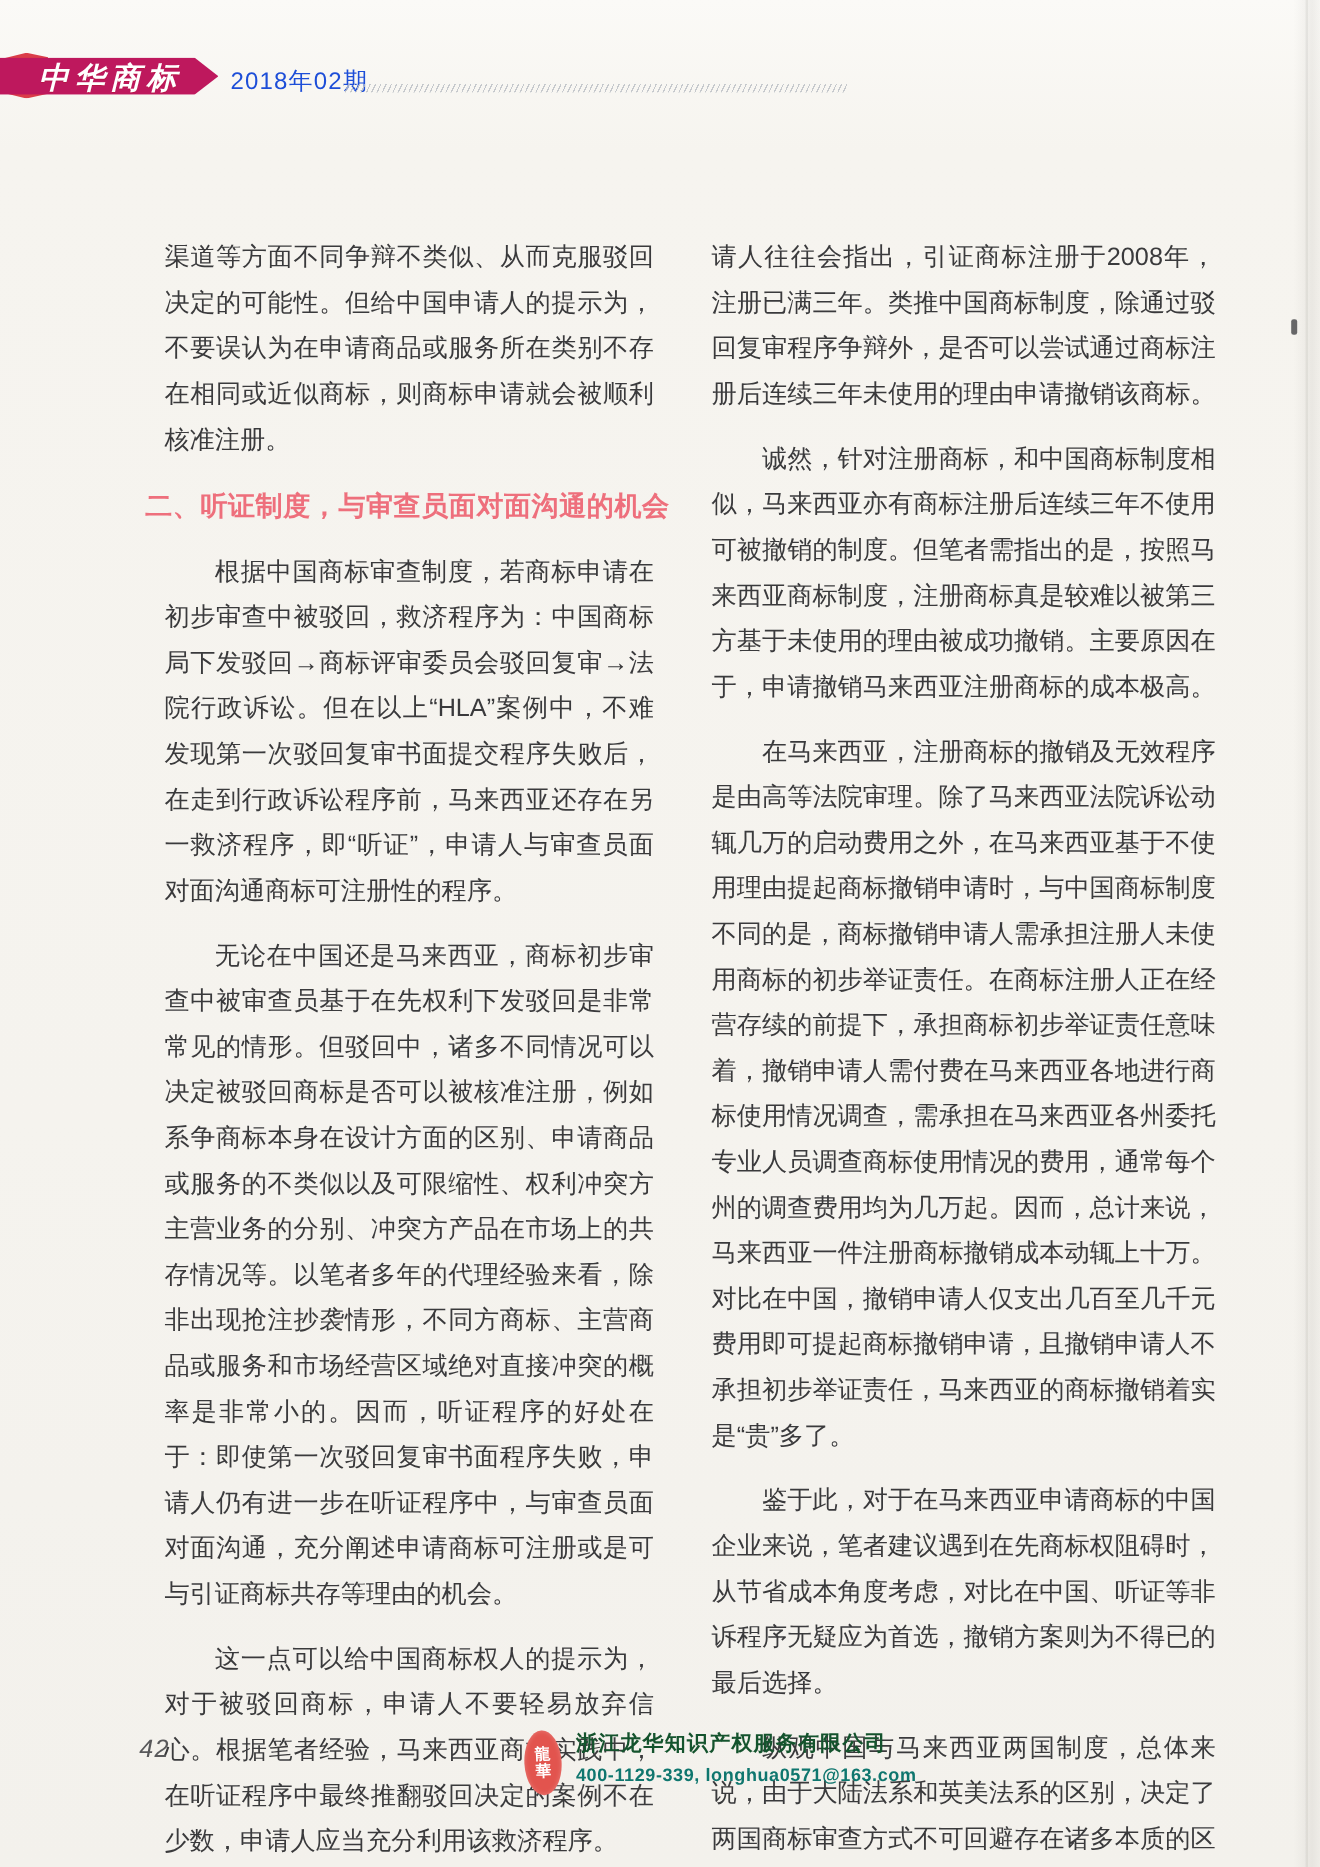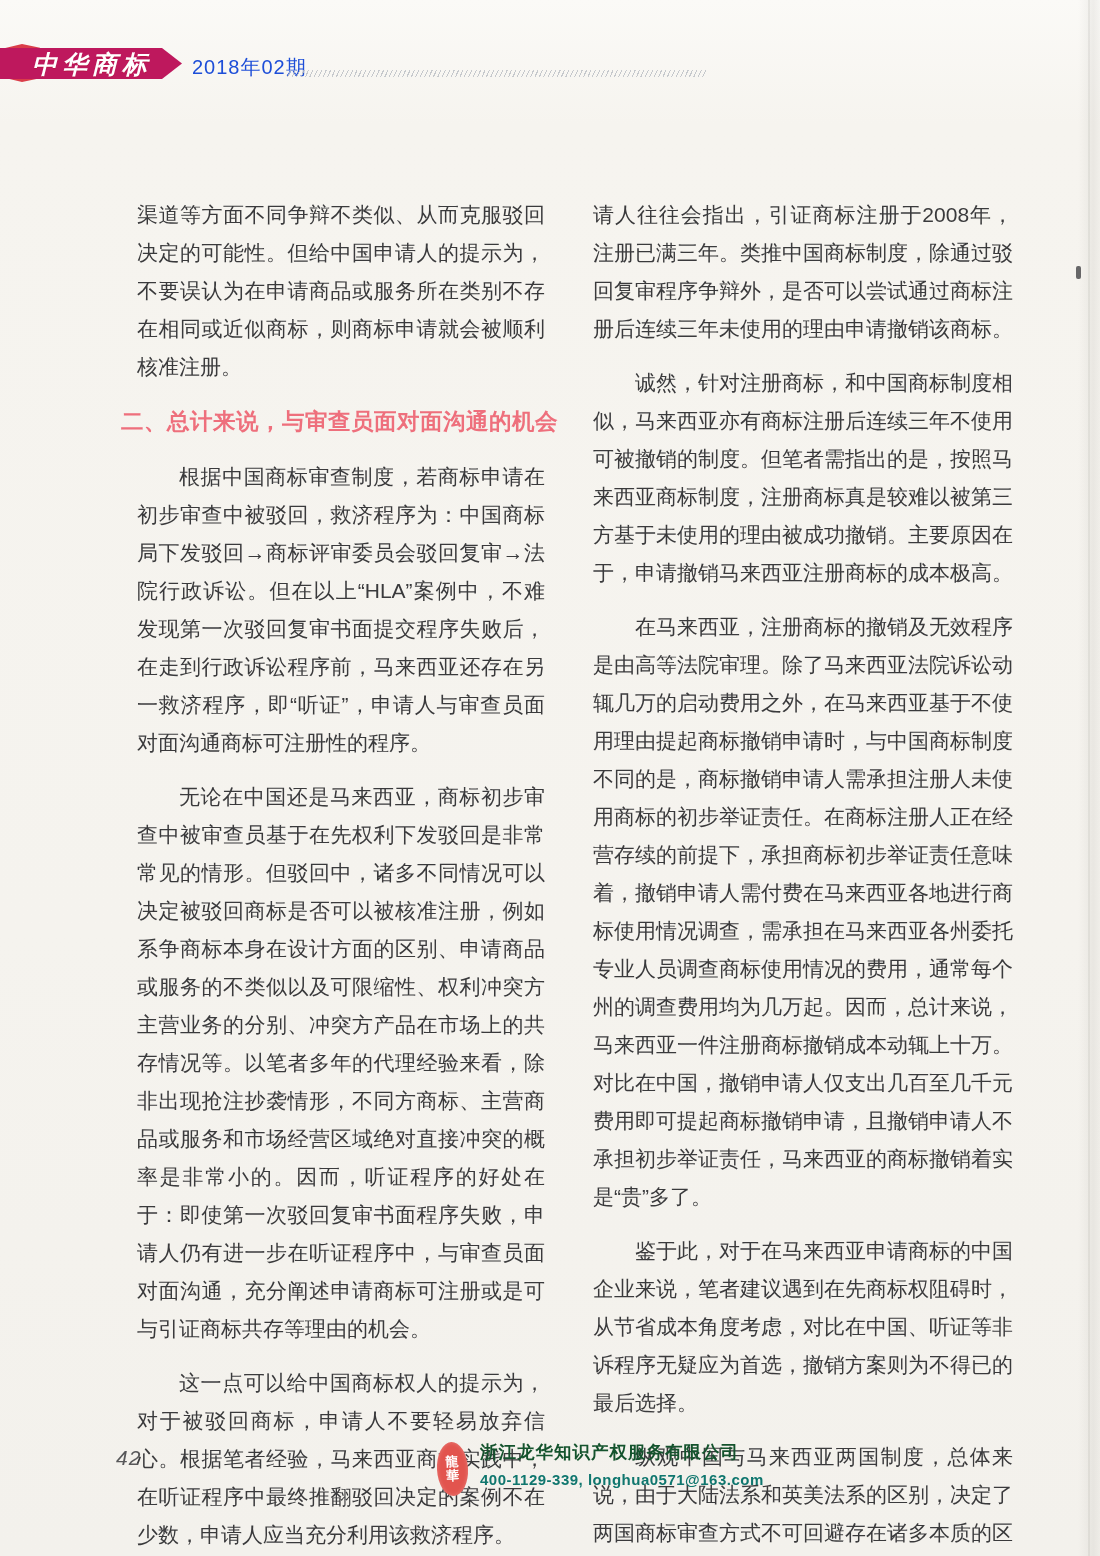--- a/index.html
+++ b/index.html
@@ -65,21 +65,21 @@
 
   <div class="ribbon-back"></div>
   <div class="ribbon">
     <span class="jtitle">中华商标</span>
   </div>
   <span class="issue">2018年02期</span>
   <div class="hatch"></div>
 
   <section class="col col-left">
     <p class="noindent">渠道等方面不同争辩不类似、从而克服驳回决定的可能性。但给中国申请人的提示为，不要误认为在申请商品或服务所在类别不存在相同或近似商标，则商标申请就会被顺利核准注册。</p>
-    <h2 class="sec">二、总计来说，与审查员面对面沟通的机会</h2>
+    <h2 class="sec">二、听证制度，与审查员面对面沟通的机会</h2>
     <p>根据中国商标审查制度，若商标申请在初步审查中被驳回，救济程序为：中国商标局下发驳回→商标评审委员会驳回复审→法院行政诉讼。但在以上“HLA”案例中，不难发现第一次驳回复审书面提交程序失败后，在走到行政诉讼程序前，马来西亚还存在另一救济程序，即“听证”，申请人与审查员面对面沟通商标可注册性的程序。</p>
     <p>无论在中国还是马来西亚，商标初步审查中被审查员基于在先权利下发驳回是非常常见的情形。但驳回中，诸多不同情况可以决定被驳回商标是否可以被核准注册，例如系争商标本身在设计方面的区别、申请商品或服务的不类似以及可限缩性、权利冲突方主营业务的分别、冲突方产品在市场上的共存情况等。以笔者多年的代理经验来看，除非出现抢注抄袭情形，不同方商标、主营商品或服务和市场经营区域绝对直接冲突的概率是非常小的。因而，听证程序的好处在于：即使第一次驳回复审书面程序失败，申请人仍有进一步在听证程序中，与审查员面对面沟通，充分阐述申请商标可注册或是可与引证商标共存等理由的机会。</p>
     <p>这一点可以给中国商标权人的提示为，对于被驳回商标，申请人不要轻易放弃信心。根据笔者经验，马来西亚商标实践中，在听证程序中最终推翻驳回决定的案例不在少数，申请人应当充分利用该救济程序。</p>
     <h2 class="sec">三、排除在先权利阻碍方式的差异，即，不轻易尝试撤销注册在先的商标</h2>
 
   </section>
 
   <section class="col col-right">
     <p class="noindent">请人往往会指出，引证商标注册于2008年，注册已满三年。类推中国商标制度，除通过驳回复审程序争辩外，是否可以尝试通过商标注册后连续三年未使用的理由申请撤销该商标。</p>
     <p>诚然，针对注册商标，和中国商标制度相似，马来西亚亦有商标注册后连续三年不使用可被撤销的制度。但笔者需指出的是，按照马来西亚商标制度，注册商标真是较难以被第三方基于未使用的理由被成功撤销。主要原因在于，申请撤销马来西亚注册商标的成本极高。</p>

